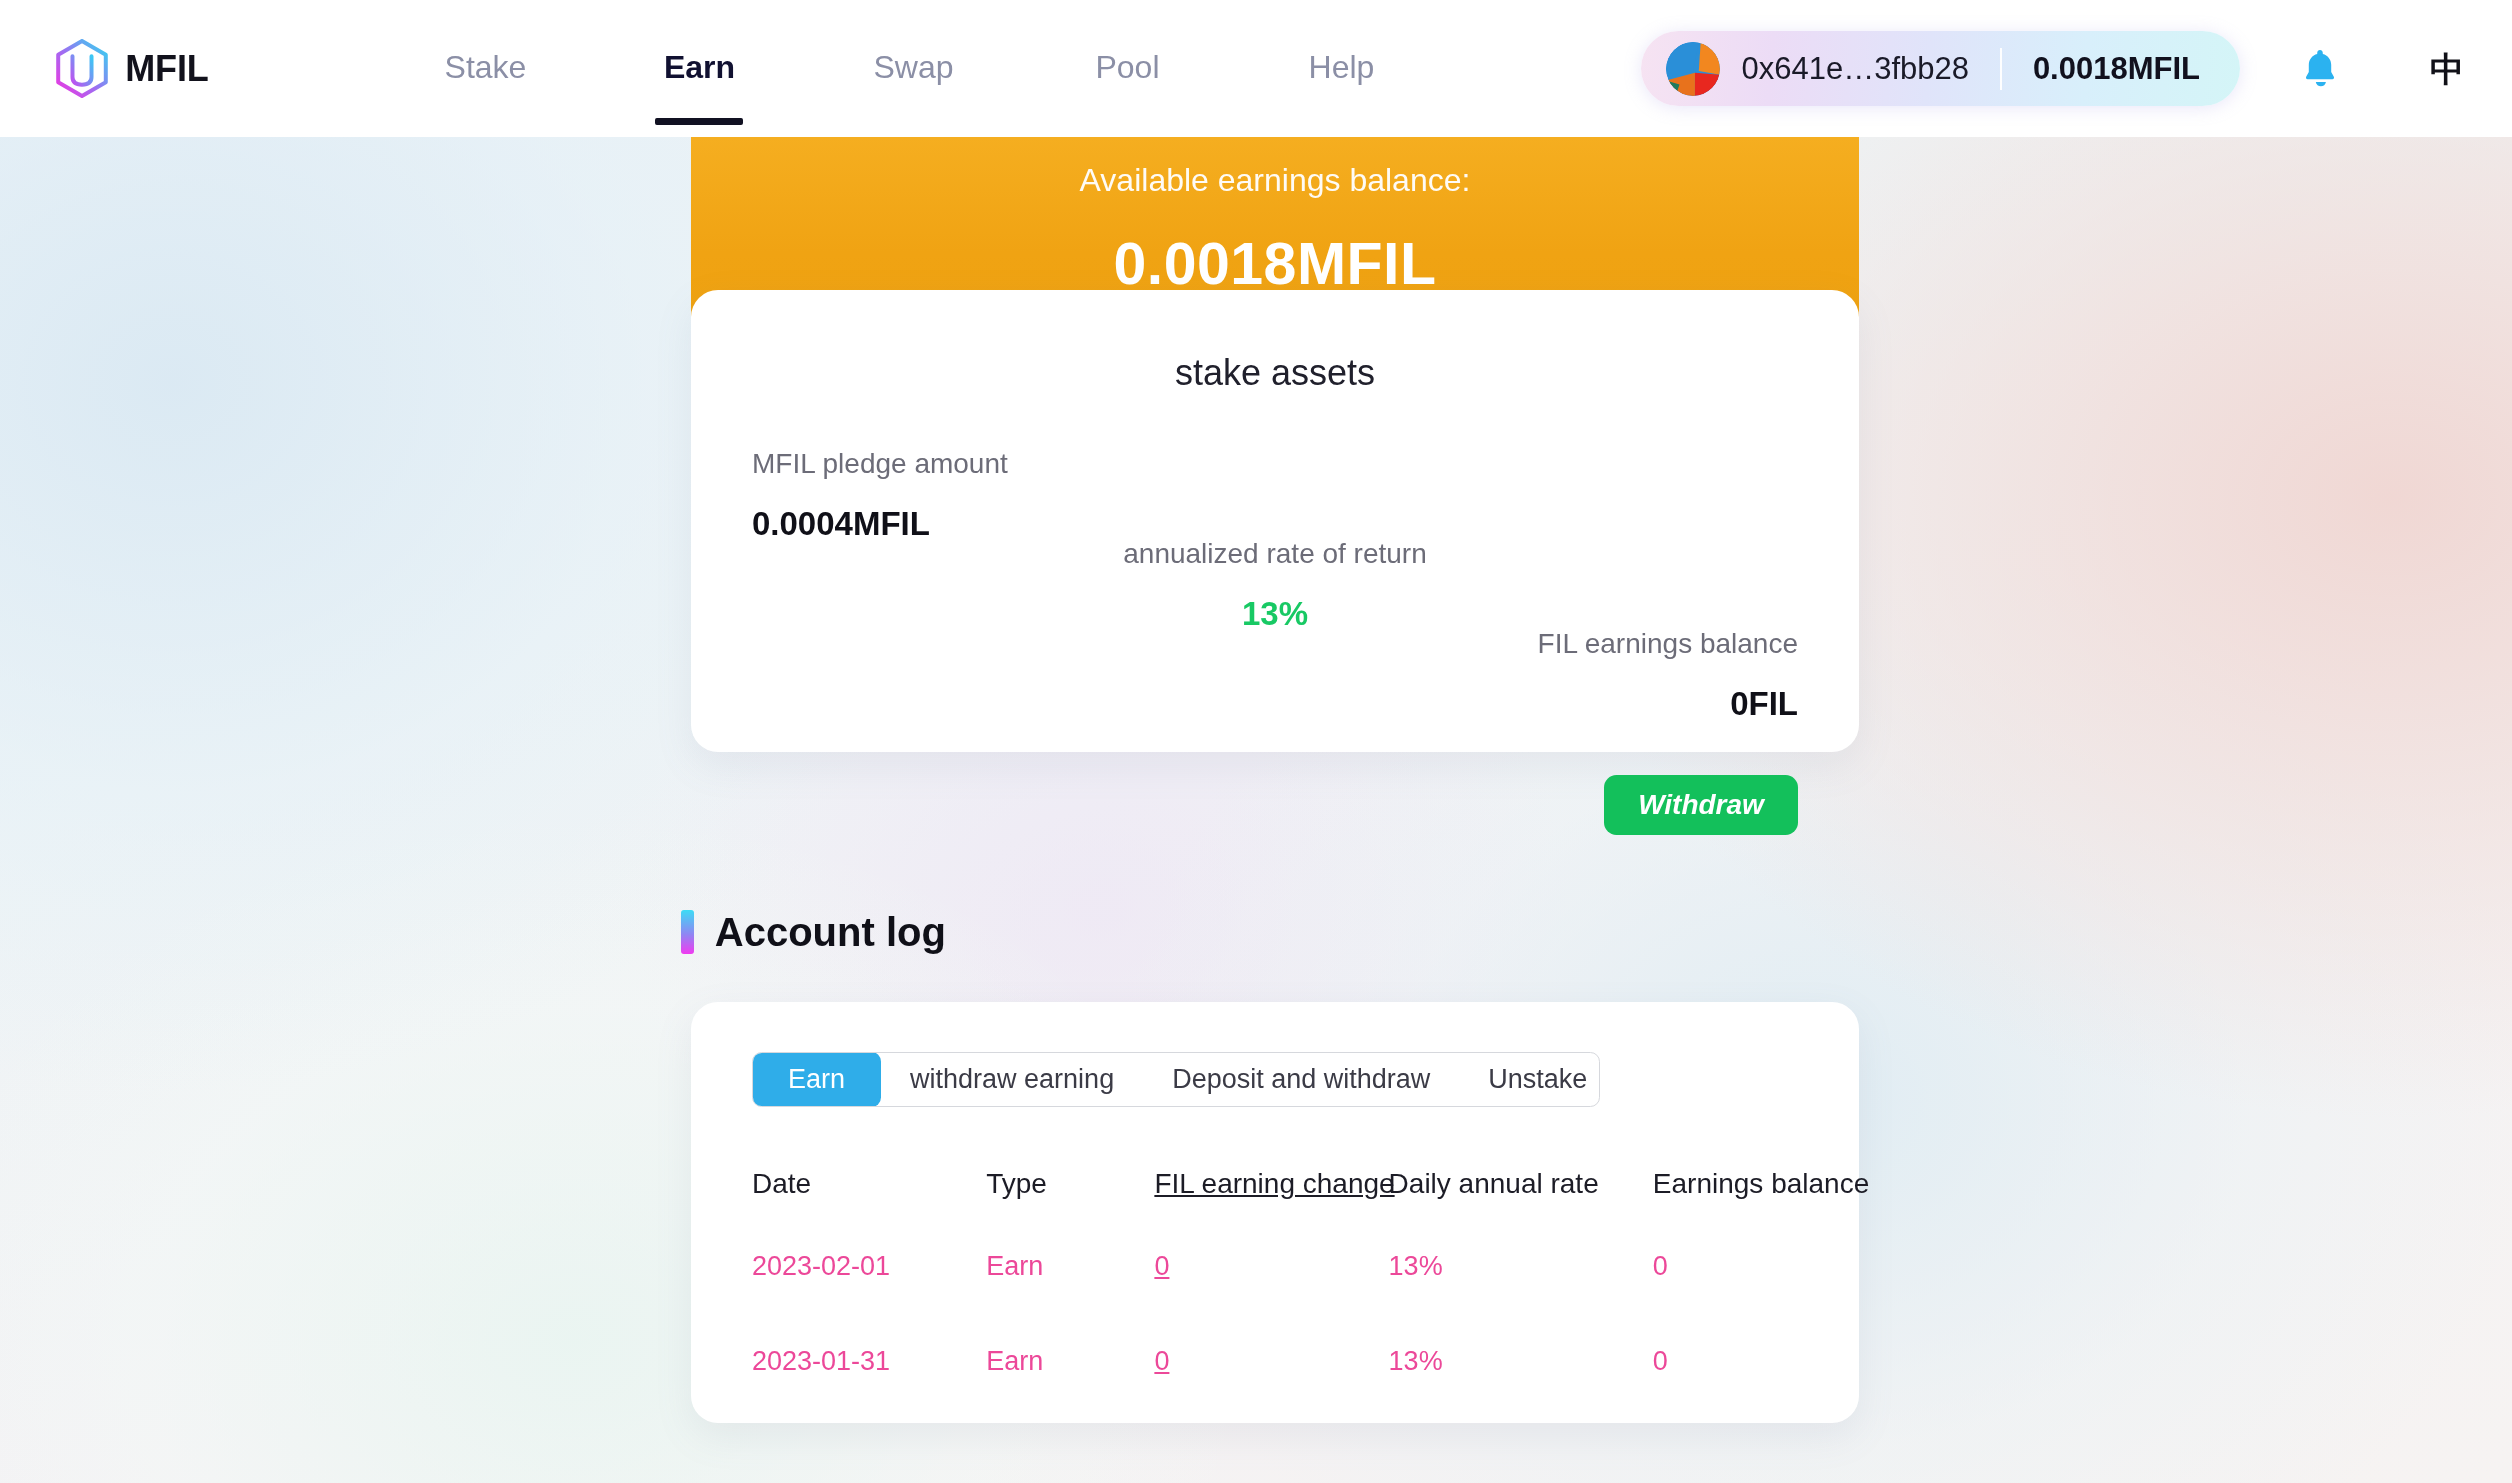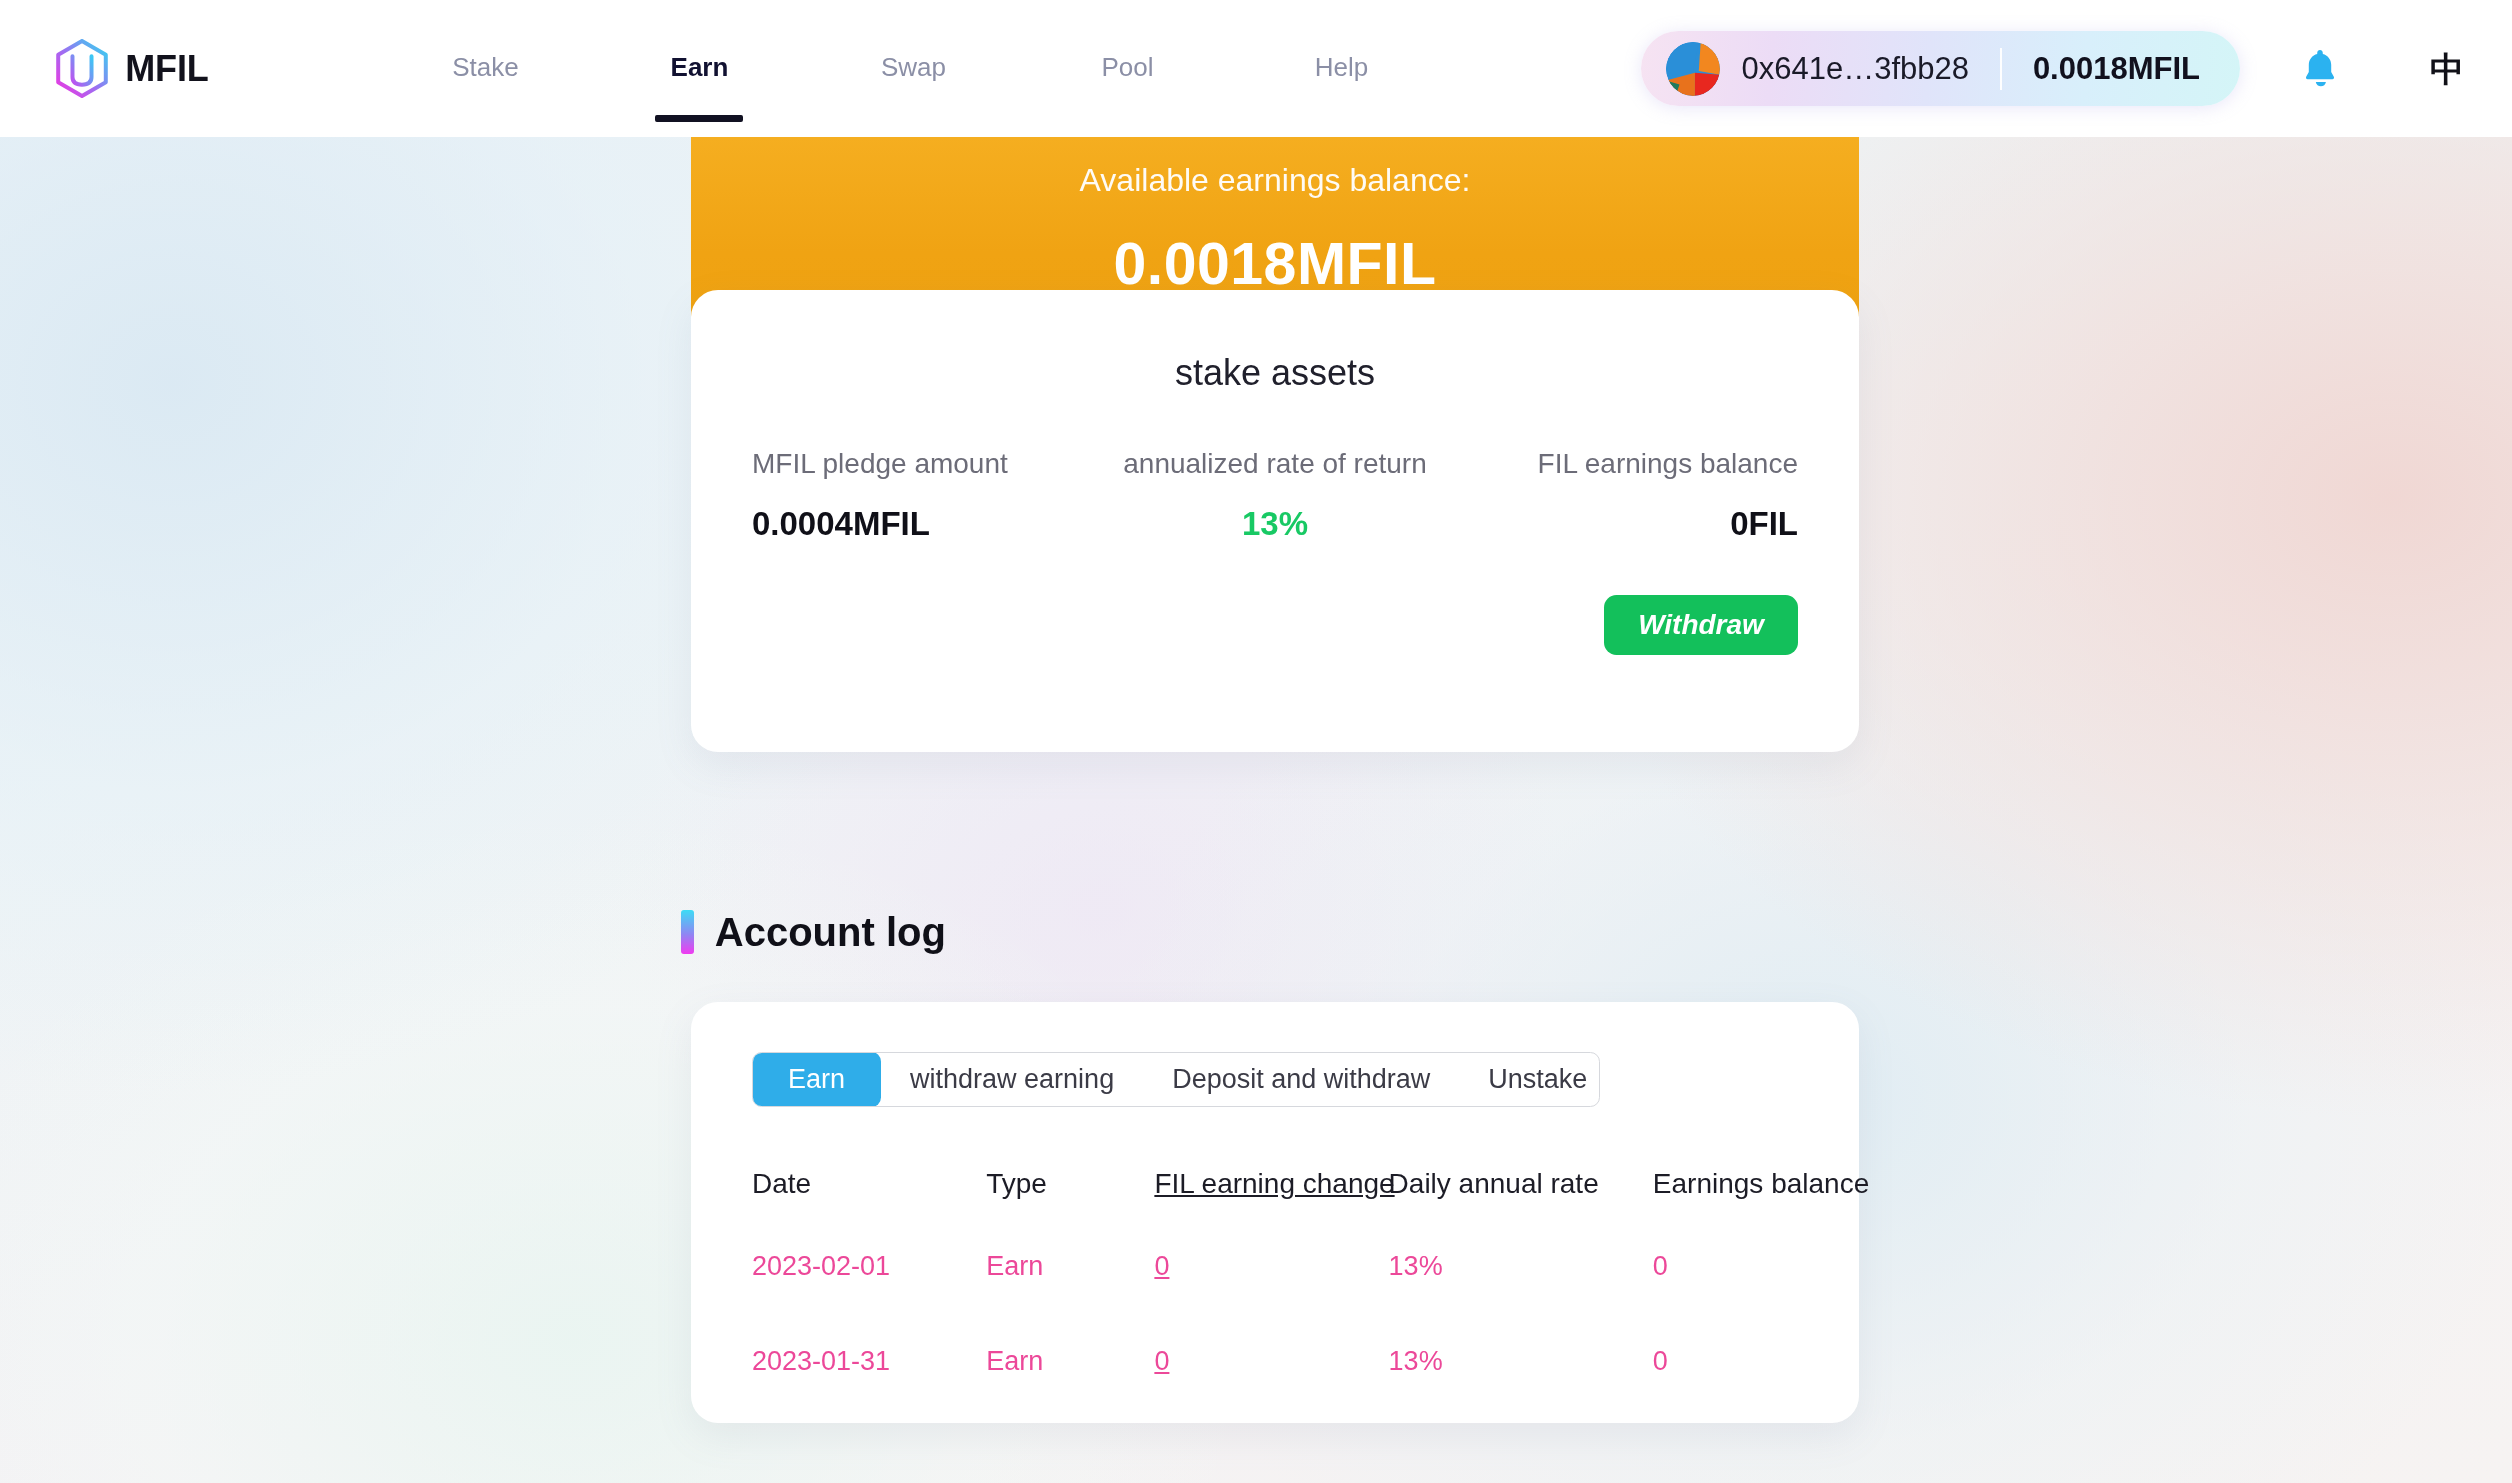--- a/index.html
+++ b/index.html
@@ -57,21 +57,21 @@
   }
 
   .nav-links {
     display: flex;
     align-items: center;
     margin-left: 170px;
     gap: 0;
   }
   .nav-item {
     position: relative;
-    font-size: 26px;
+    font-size: 32px;
     color: #8b8fa6;
     padding: 0 0 42px 0;
     width: 214px;
     text-align: center;
     cursor: pointer;
     line-height: 1;
     margin-top: 38px;
   }
   .nav-item.active { color: #111131; font-weight: 700; }
   .nav-item.active::after {
@@ -192,20 +192,21 @@
   .stake-title {
     text-align: center;
     font-size: 36px;
     color: #20202c;
     padding-top: 65px;
     line-height: 1;
   }
   .stake-grid {
     display: flex;
     margin-top: 59px;
+    flex-direction: column;
   }
   .stake-col { flex: 1 1 0; min-width: 0; }
   .stake-col.c1 { text-align: left; }
   .stake-col.c2 { text-align: center; }
   .stake-col.c3 { text-align: right; }
   .stake-key {
     font-size: 28px;
     color: #6c6c78;
     line-height: 1;
     white-space: nowrap;

